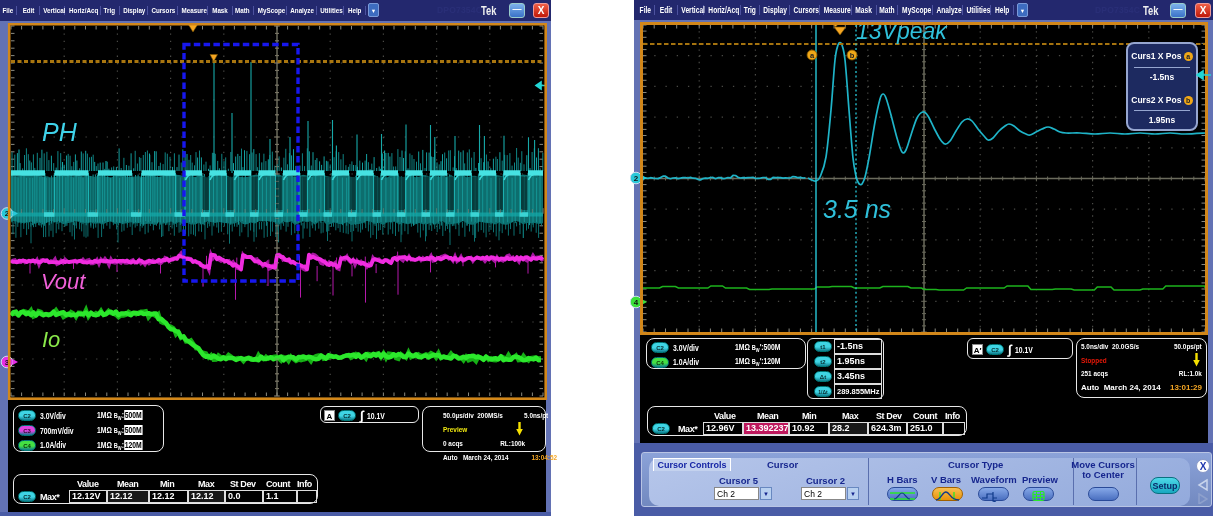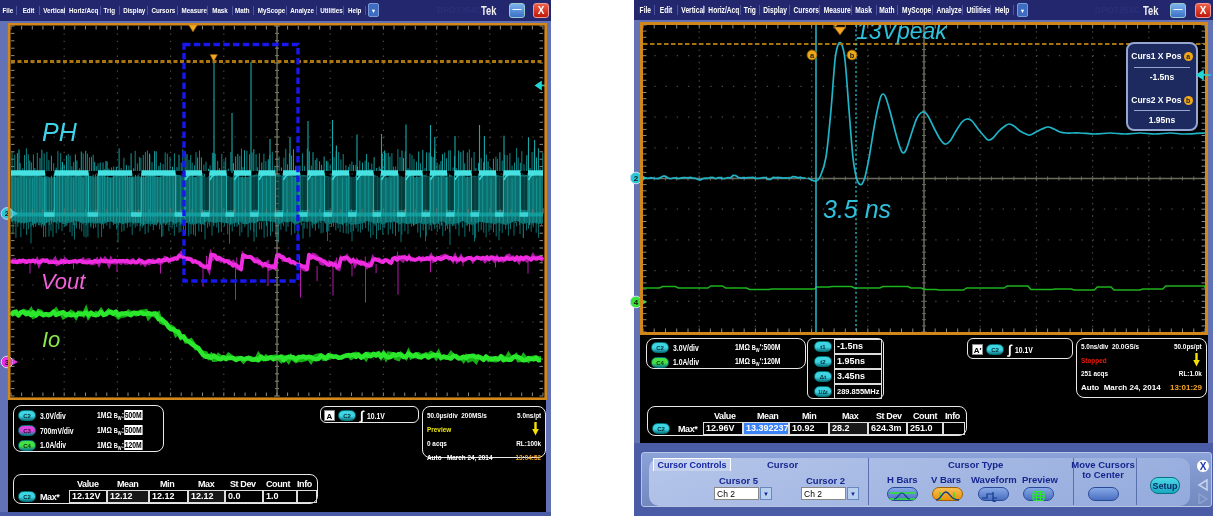--- a/index.html
+++ b/index.html
@@ -150,21 +150,21 @@
 
 <div class="box" style="left:320px;top:406px;width:99px;height:17px;border-radius:6px">
   <div class="row" style="margin:1px 0 0 3px">
     <span style="background:#fff;color:#000;width:11px;height:11px;font-size:8px;text-align:center;line-height:11px;border:1px solid #888">A</span>
     <span style="margin-left:3px"><span class="pill" style="background:linear-gradient(180deg,#3fd4e4 0%,#3fd4e4 55%,#0d7c8c 100%);width:18px;font-size:6px;color:#062b2e">C2</span></span>
     <span style="font-size:13px;font-style:italic;margin-left:4px">∫</span>
     <span class="cl" style="margin-left:3px">10.1V</span>
   </div>
 </div>
 
-<div class="box" style="left:422px;top:406px;width:124px;height:52px;padding:1px 4px;font-size:8px">
+<div class="box" style="left:422px;top:406px;width:124px;height:46px;padding:1px 20px;font-size:8px">
   <div class="row" style="height:14px">
       <span class="cl">50.0µs/div&nbsp;&nbsp;200MS/s</span>
       <span class="cr" style="margin-left:auto">5.0ns/pt</span>
     </div>
   <div class="row" style="height:14px">
       <span class="cl" style="color:#f0e810">Preview</span>
       <svg width="7" height="14" style="margin-left:auto;margin-right:2px">
         <rect x="2.3" y="0" width="2.4" height="8" fill="#f5e000"></rect>
         <polygon points="0.2,7 6.8,7 3.5,13.5" fill="#f5e000"></polygon>
       </svg>
@@ -187,21 +187,21 @@
 <div class="hdr" style="left:230px;top:479px">St Dev</div>
 <div class="hdr" style="left:266px;top:479px">Count</div>
 <div class="hdr" style="left:297px;top:479px">Info</div>
 <div style="position:absolute;left:18px;top:491px;font-size:0;line-height:0"><span class="pill" style="background:linear-gradient(180deg,#3fd4e4 0%,#3fd4e4 55%,#0d7c8c 100%);width:18px;font-size:6px;color:#062b2e">C2</span></div>
 <div class="hdr" style="left:40px;top:492px">Max*</div>
 <div class="cell" style="left:69px;top:490px;width:38px;height:13px">12.12V</div>
 <div class="cell" style="left:107px;top:490px;width:42px;height:13px;background:#181818">12.12</div>
 <div class="cell" style="left:149px;top:490px;width:39px;height:13px">12.12</div>
 <div class="cell" style="left:188px;top:490px;width:37px;height:13px;background:#181818">12.12</div>
 <div class="cell" style="left:225px;top:490px;width:38px;height:13px">0.0</div>
-<div class="cell" style="left:263px;top:490px;width:34px;height:13px">1.0</div>
+<div class="cell" style="left:263px;top:490px;width:34px;height:13px">1.1</div>
 <div class="cell" style="left:297px;top:490px;width:20px;height:13px"></div>
 
 <div class="win" style="left:634px;top:0;width:579px;height:516px;background:#6372b4"></div>
 <div class="win" style="left:634px;top:443px;width:579px;height:73px;background:#4a5ca6"></div>
 <div class="titlebar" style="left:634px;top:0;width:579px;height:20px;padding-left:3px">
 <span class="mi" style="width:17.8px;font-size:8.5px"><span class="mt">File</span></span>
     <span class="mi" style="width:23.4px;font-size:8.5px"><span class="mt">Edit</span></span>
     <span class="mi" style="width:25.6px;font-size:8.5px"><span class="mt">Vertical</span></span>
     <span class="mi" style="width:36.9px;font-size:8.5px"><span class="mt">Horiz/Acq</span></span>
     <span class="mi" style="width:19.6px;font-size:8.5px"><span class="mt">Trig</span></span>
@@ -350,21 +350,21 @@
 <div class="hdr" style="left:714px;top:411px">Value</div>
 <div class="hdr" style="left:757px;top:411px">Mean</div>
 <div class="hdr" style="left:802px;top:411px">Min</div>
 <div class="hdr" style="left:842px;top:411px">Max</div>
 <div class="hdr" style="left:876px;top:411px">St Dev</div>
 <div class="hdr" style="left:913px;top:411px">Count</div>
 <div class="hdr" style="left:945px;top:411px">Info</div>
 <div style="position:absolute;left:652px;top:423px;font-size:0;line-height:0"><span class="pill" style="background:linear-gradient(180deg,#3fd4e4 0%,#3fd4e4 55%,#0d7c8c 100%);width:18px;font-size:6px;color:#062b2e">C2</span></div>
 <div class="hdr" style="left:678px;top:424px">Max*</div>
 <div class="cell" style="left:703px;top:422px;width:40px;height:13px">12.96V</div>
-<div class="cell" style="left:743px;top:422px;width:46px;height:13px;background:#3b82f6">13.392237</div>
+<div class="cell" style="left:743px;top:422px;width:46px;height:13px;background:#be185d">13.392237</div>
 <div class="cell" style="left:789px;top:422px;width:40px;height:13px">10.92</div>
 <div class="cell" style="left:829px;top:422px;width:39px;height:13px;background:#181818">28.2</div>
 <div class="cell" style="left:868px;top:422px;width:39px;height:13px">624.3m</div>
 <div class="cell" style="left:907px;top:422px;width:36px;height:13px">251.0</div>
 <div class="cell" style="left:943px;top:422px;width:22px;height:13px"></div>
 
 <div class="panel" style="left:641px;top:452px;width:571px;height:55px"></div>
 <div style="position:absolute;left:649px;top:458px;width:541px;height:48px;background:linear-gradient(160deg,#b6c6ea,#93aadc);border-radius:10px"></div>
 <div style="position:absolute;left:653px;top:458px;width:78px;height:13px;background:#c4d2ee;border:1px solid #fff;border-bottom:none;color:#1525a5;font-weight:bold;font-size:9px;text-align:center;line-height:12px">Cursor Controls</div>
 <div class="ptxt" style="left:767px;top:459px">Cursor</div>

